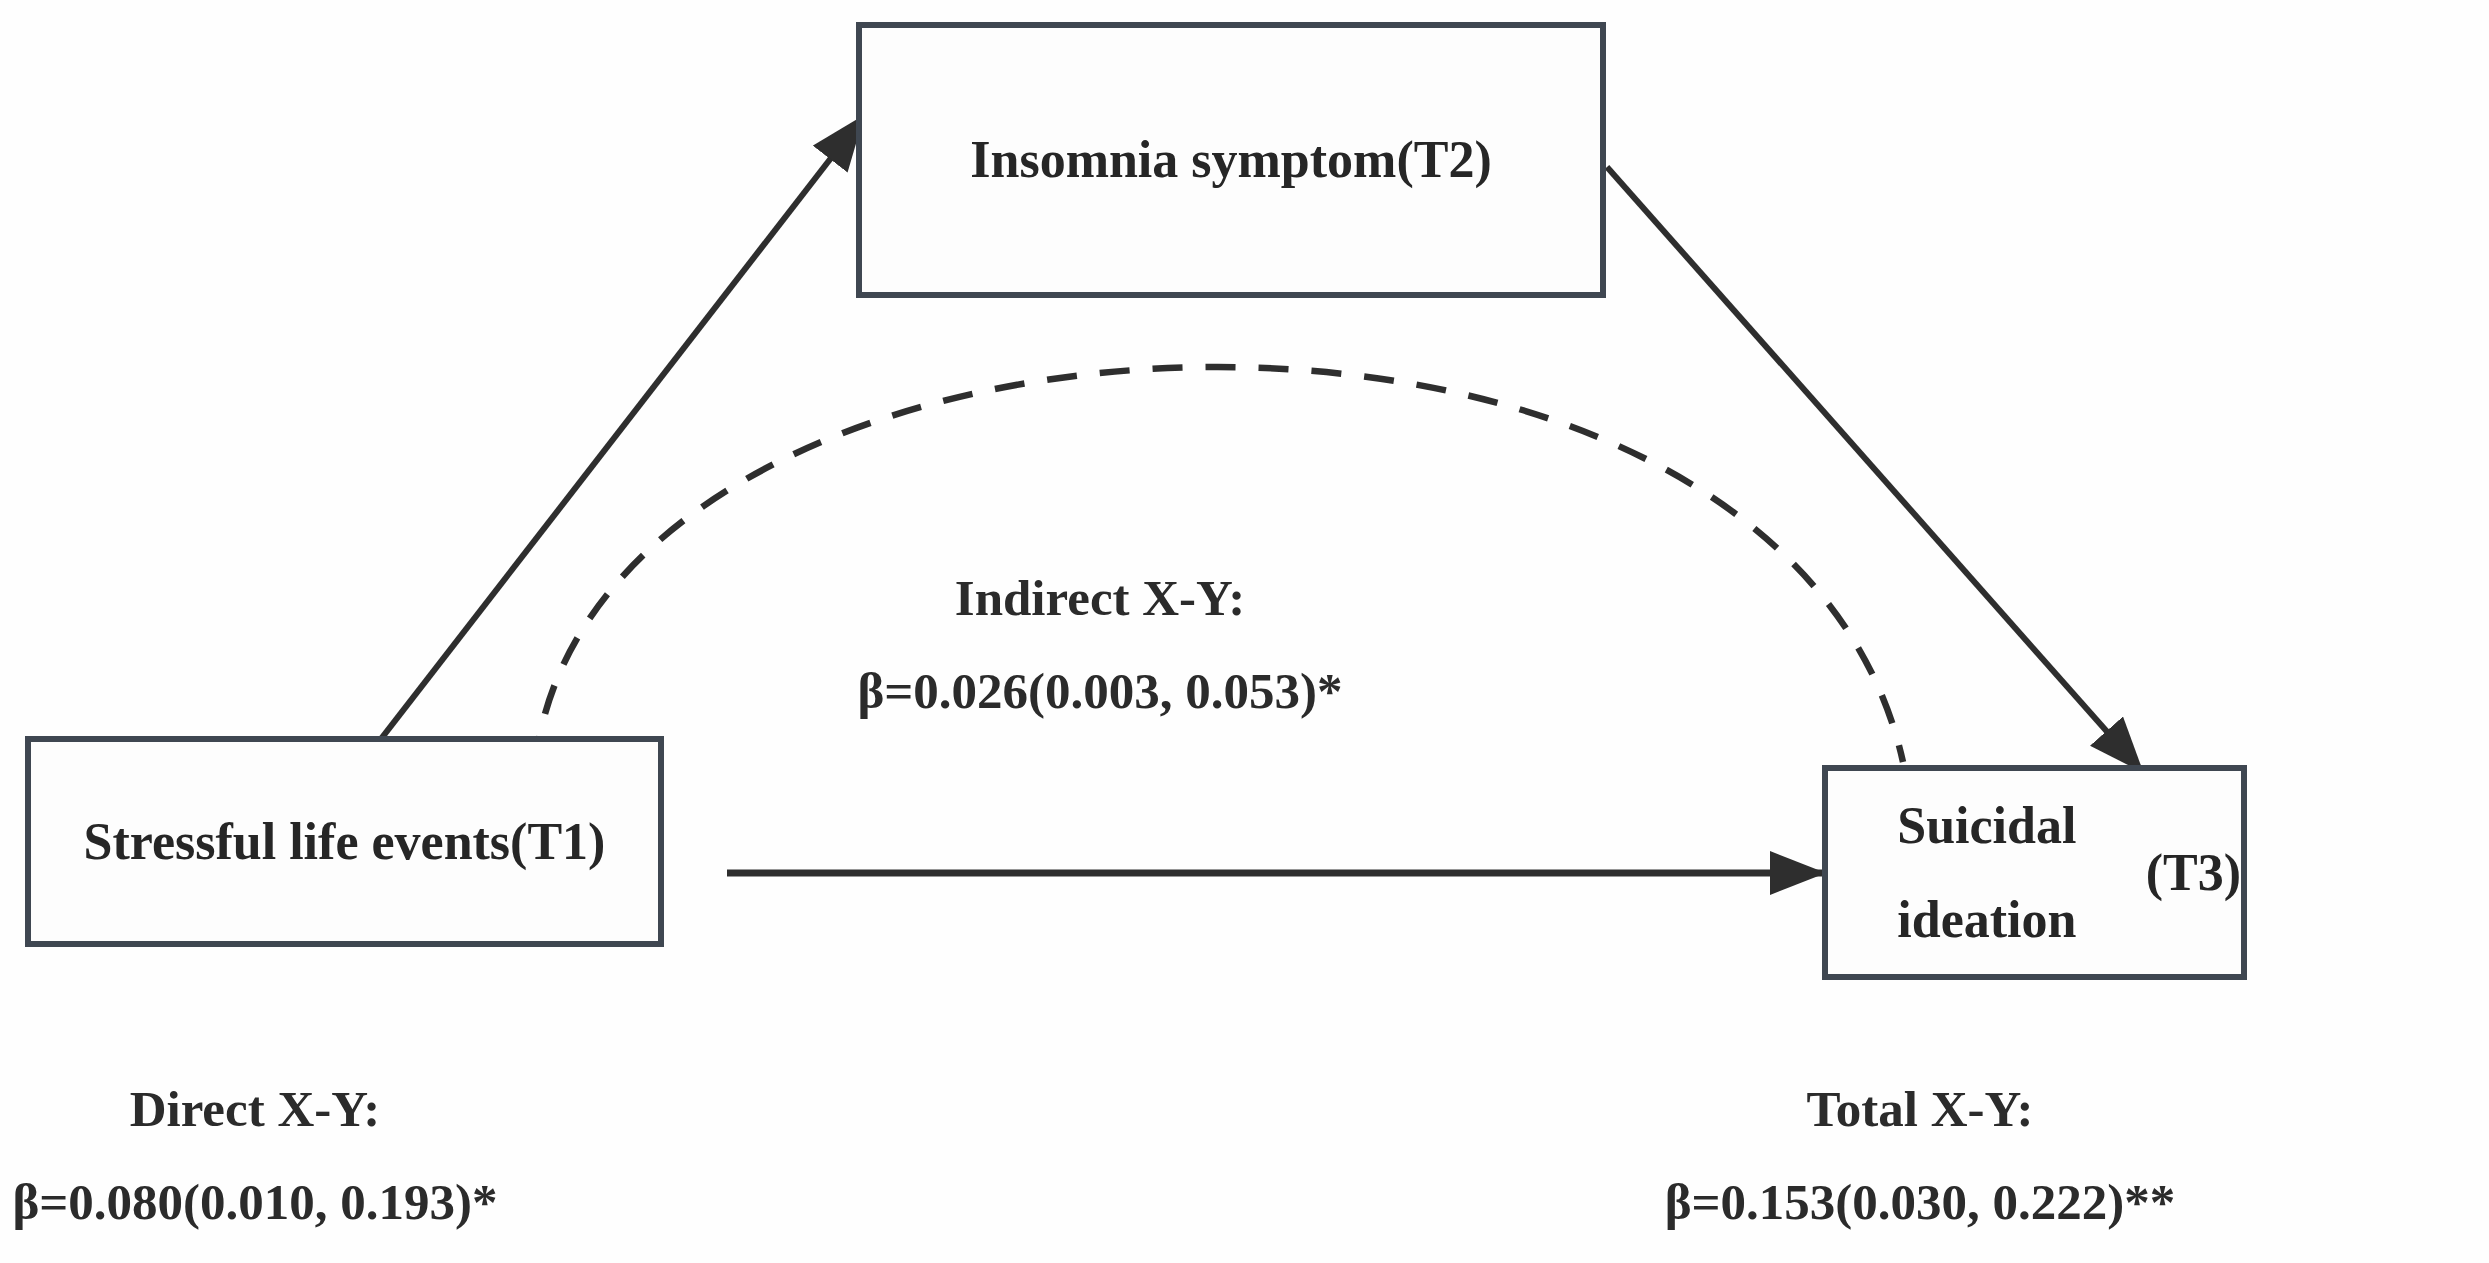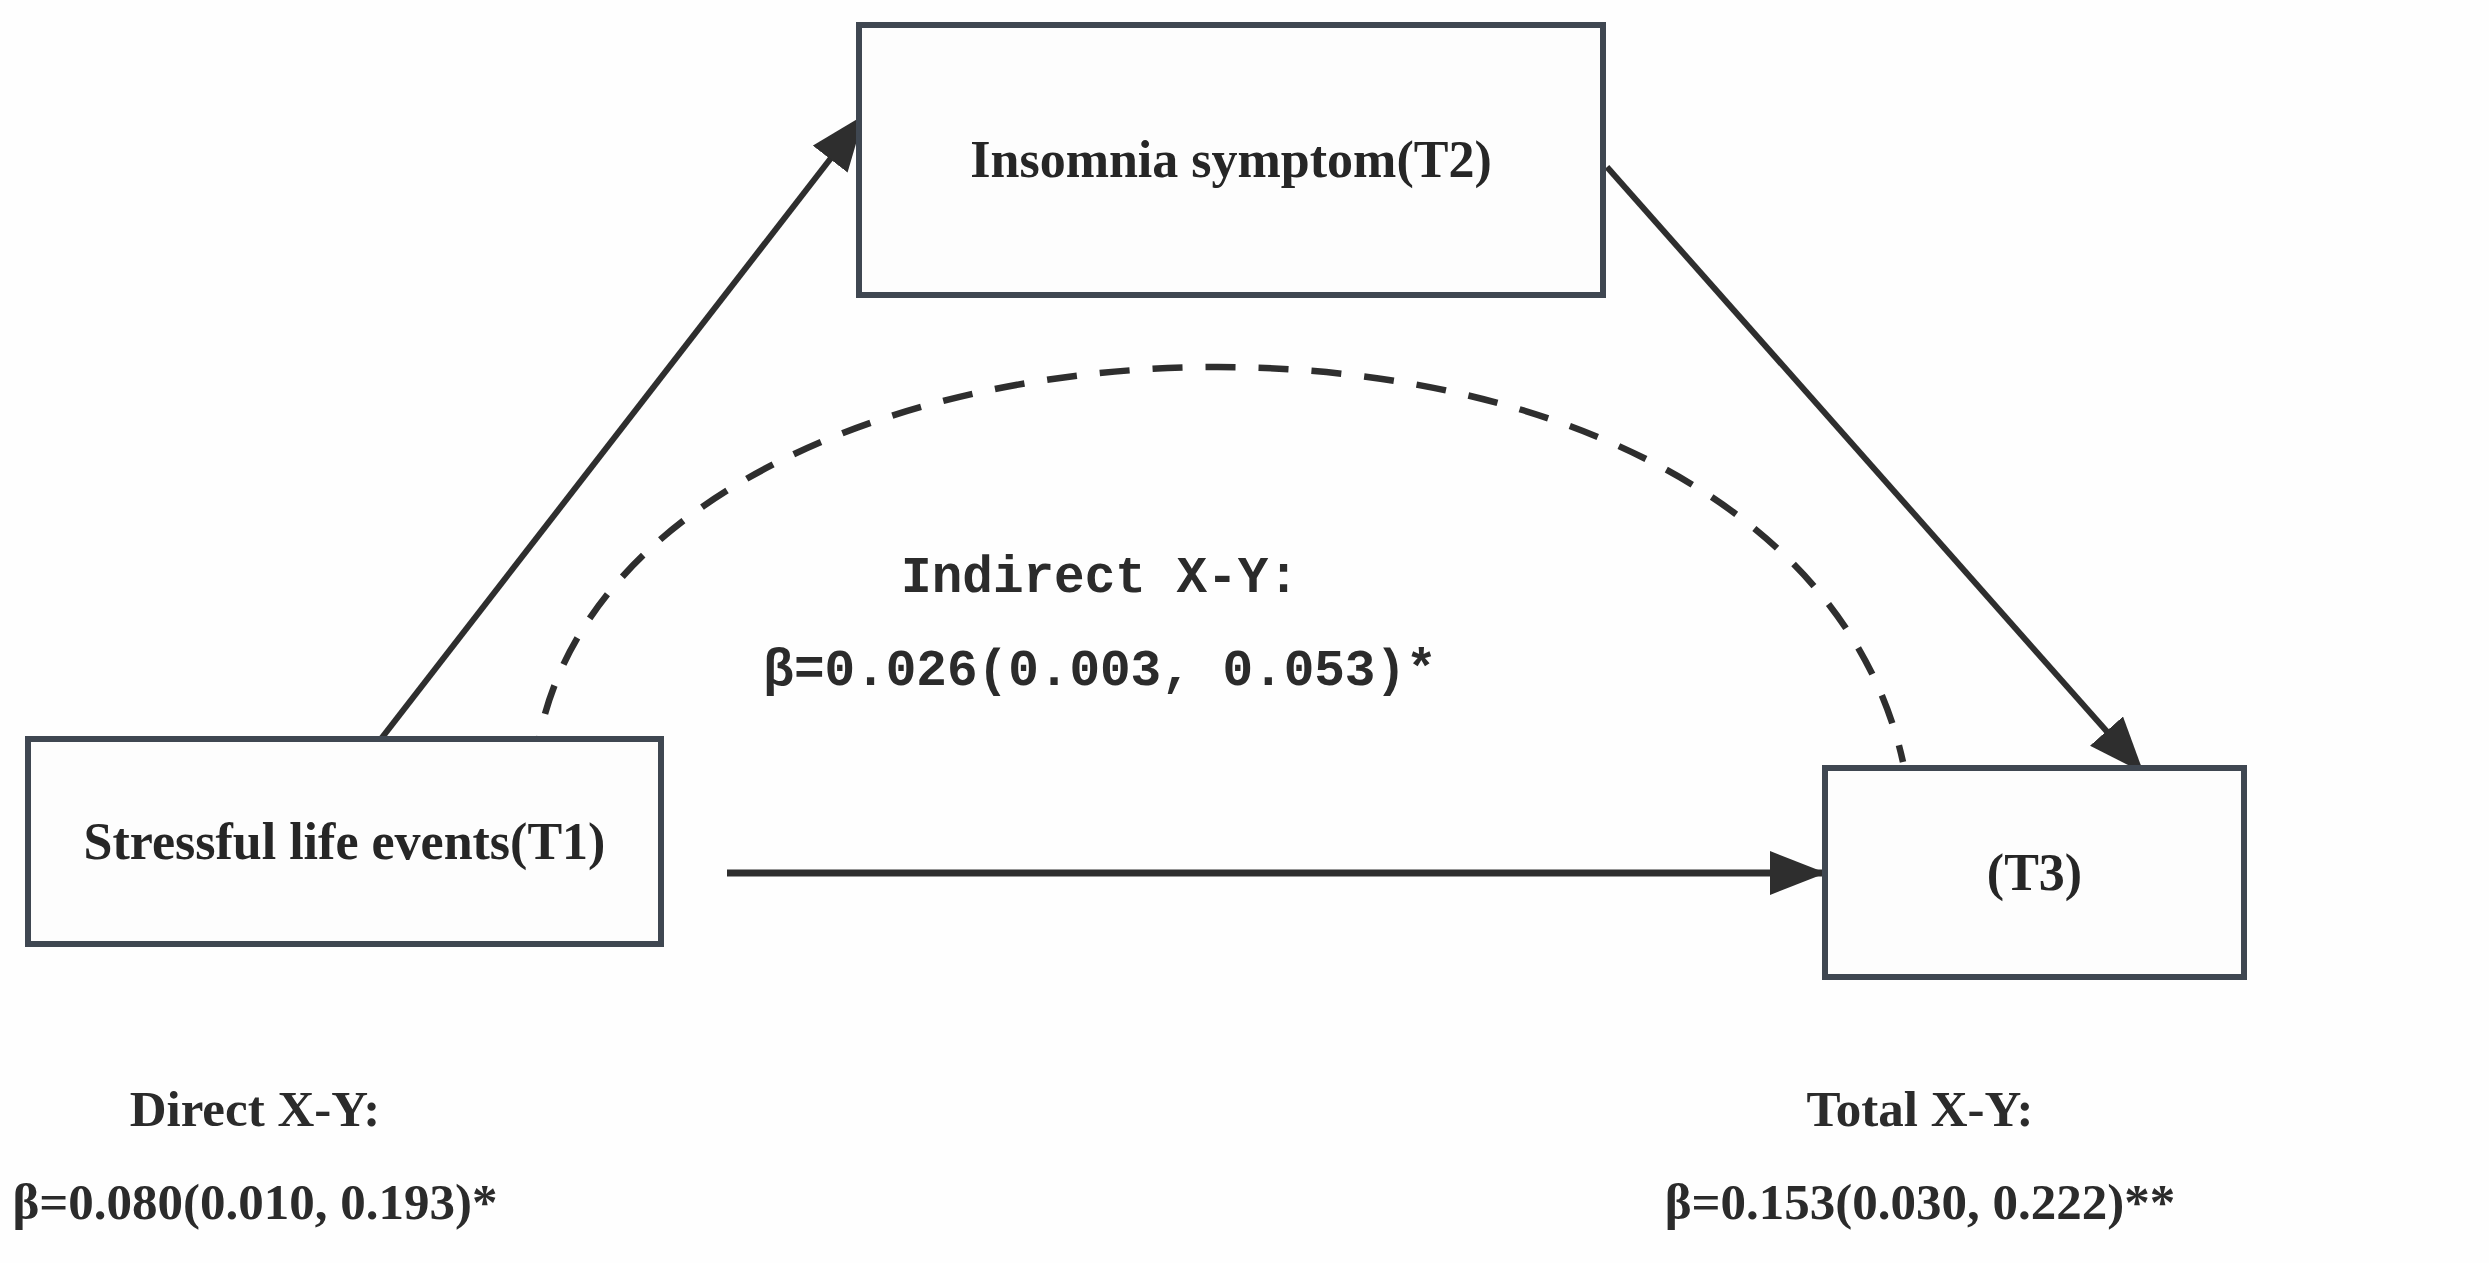--- a/index.html
+++ b/index.html
@@ -35,21 +35,21 @@
   .node-predictor { left: 25px;  top: 736px; width: 639px; height: 211px; }
   .node-outcome  { left: 1822px; top: 765px; width: 425px; height: 215px; }
   .path-label {
     position: absolute;
     text-align: center;
     color: #2b2b2b;
     font-weight: bold;
     font-size: 51px;
     line-height: 93px;
   }
-  .label-indirect { left: 650px;  top: 532px;  width: 900px; font-family: Liberation Mono, monospace; }
+  .label-indirect { left: 650px;  top: 552px;  width: 900px; }
   .label-direct   { left: 0px;    top: 1063px; width: 510px; }
   .label-total    { left: 1660px; top: 1063px; width: 520px; }
 </style>
 </head>
 <body>
 
 <div id="canvas">
 
   <svg id="arrow-layer" viewBox="0 0 2489 1263" xmlns="http://www.w3.org/2000/svg">
     <defs>
@@ -71,20 +71,21 @@
     <span>Insomnia symptom</span>
     <span>(T2)</span>
   </div>
 
   <div class="node node-predictor">
     <span>Stressful life events</span>
     <span>(T1)</span>
   </div>
 
   <div class="node node-outcome">
+    <span>Suicidal ideation</span>
     <span>(T3)</span>
   </div>
 
   <div class="path-label label-indirect">
     <div>Indirect X-Y:</div>
     <div>β=0.026(0.003, 0.053)*</div>
   </div>
 
   <div class="path-label label-direct">
     <div>Direct X-Y:</div>

